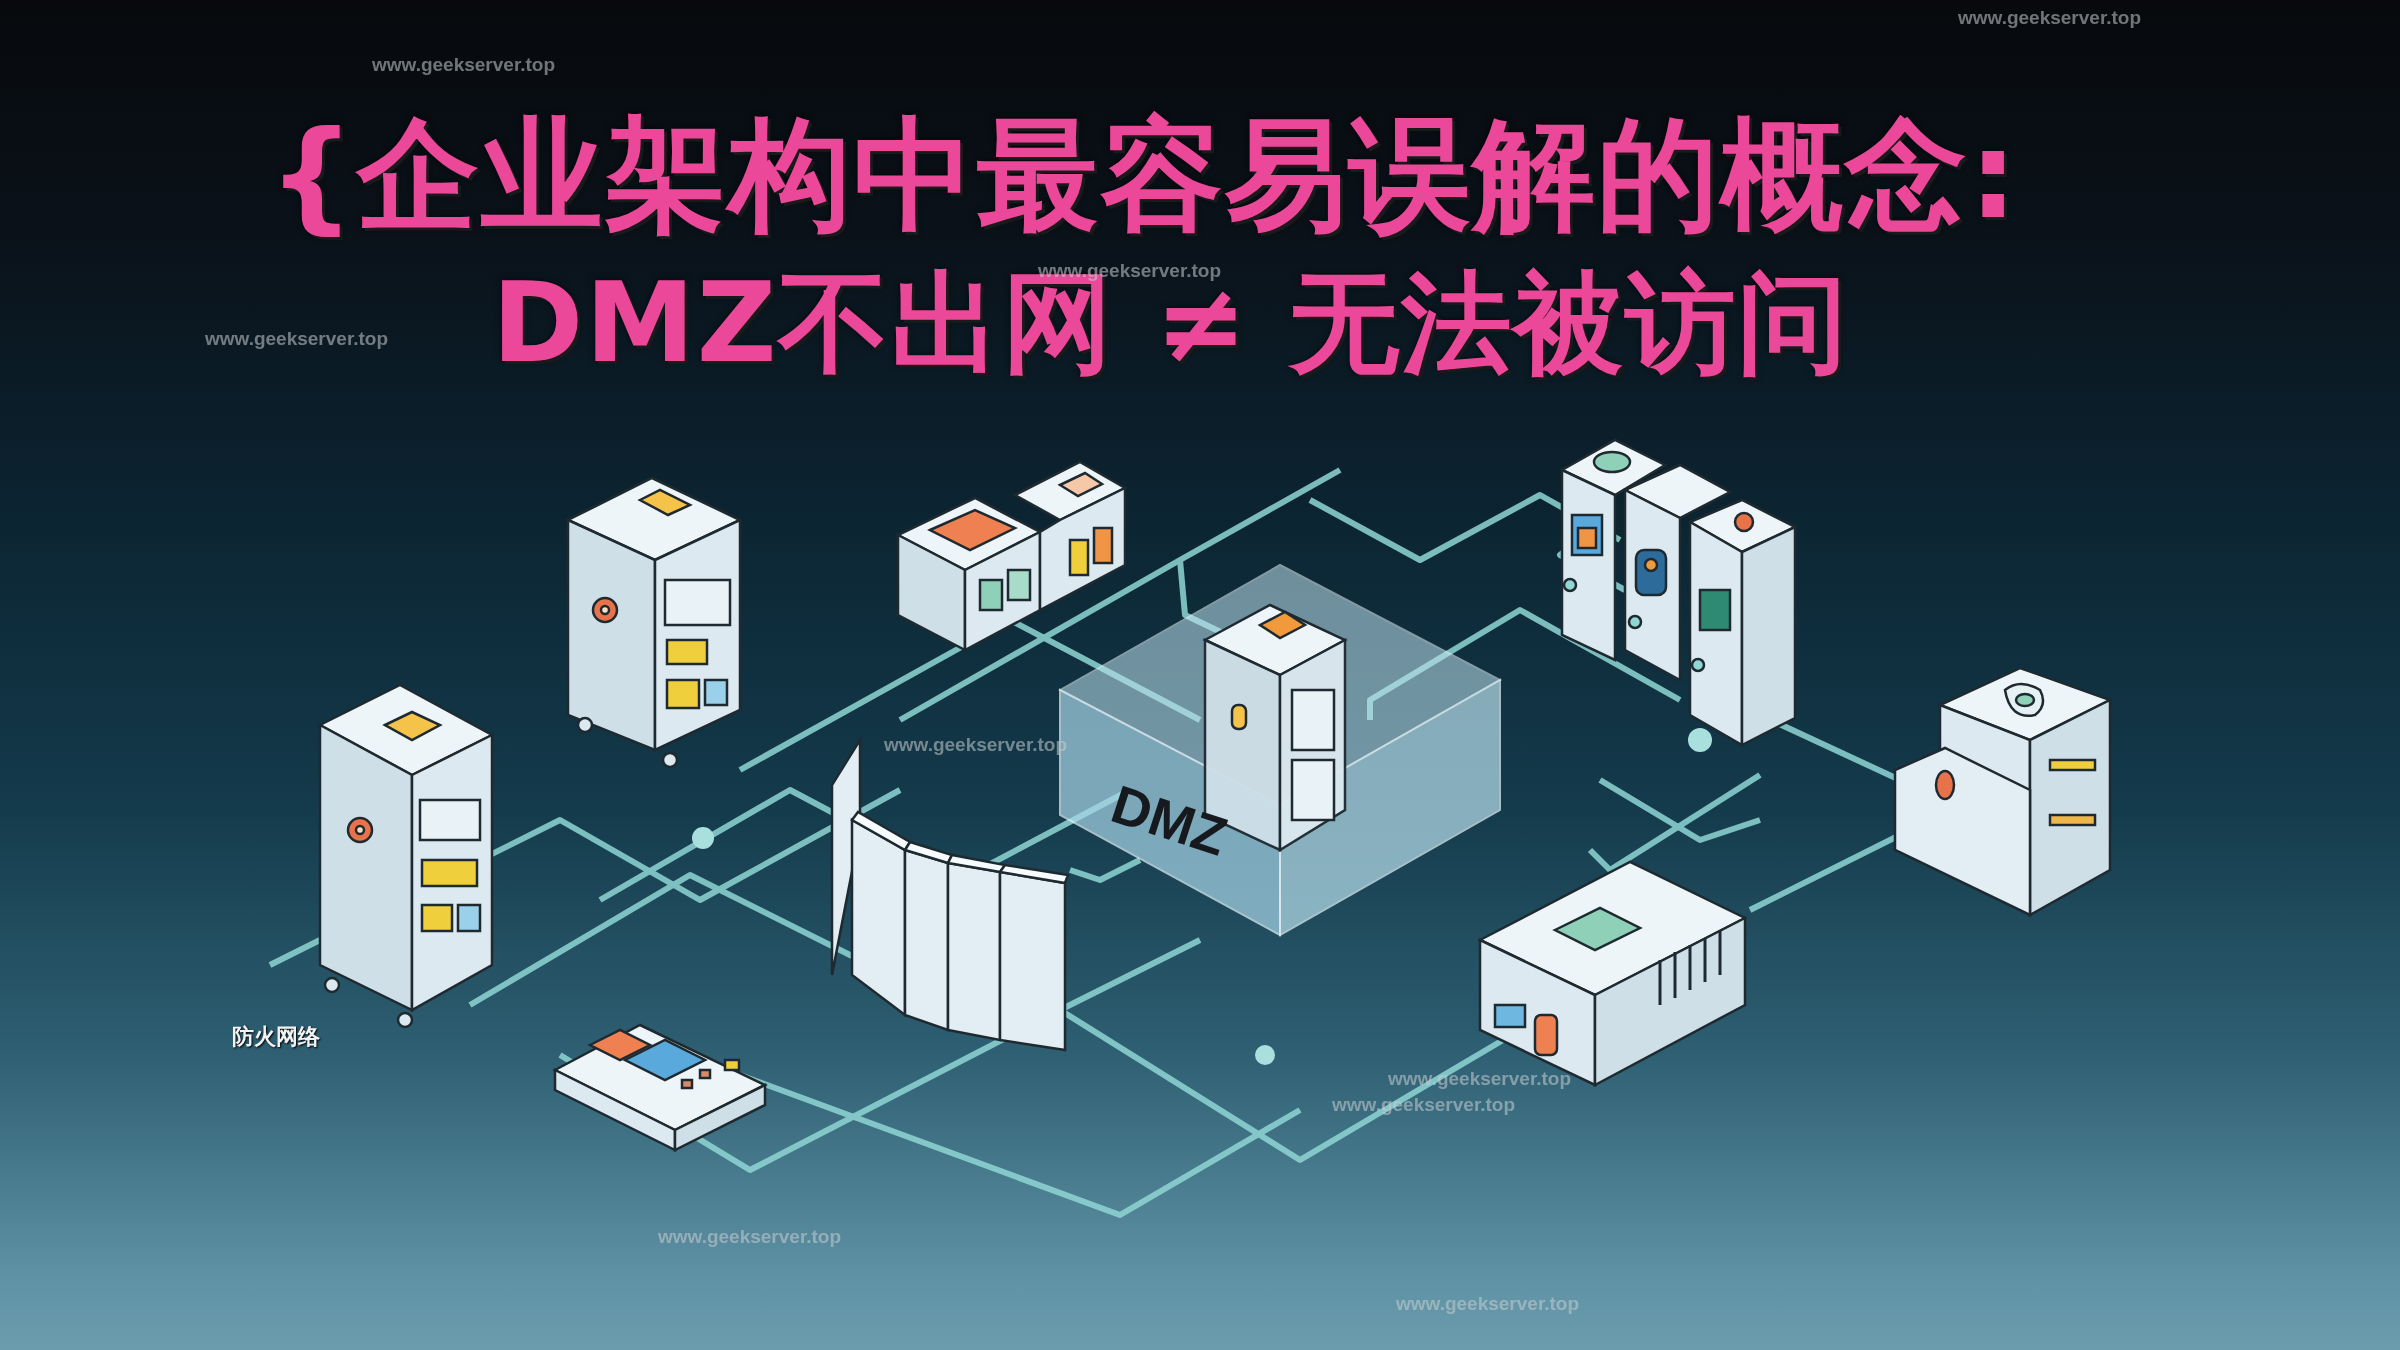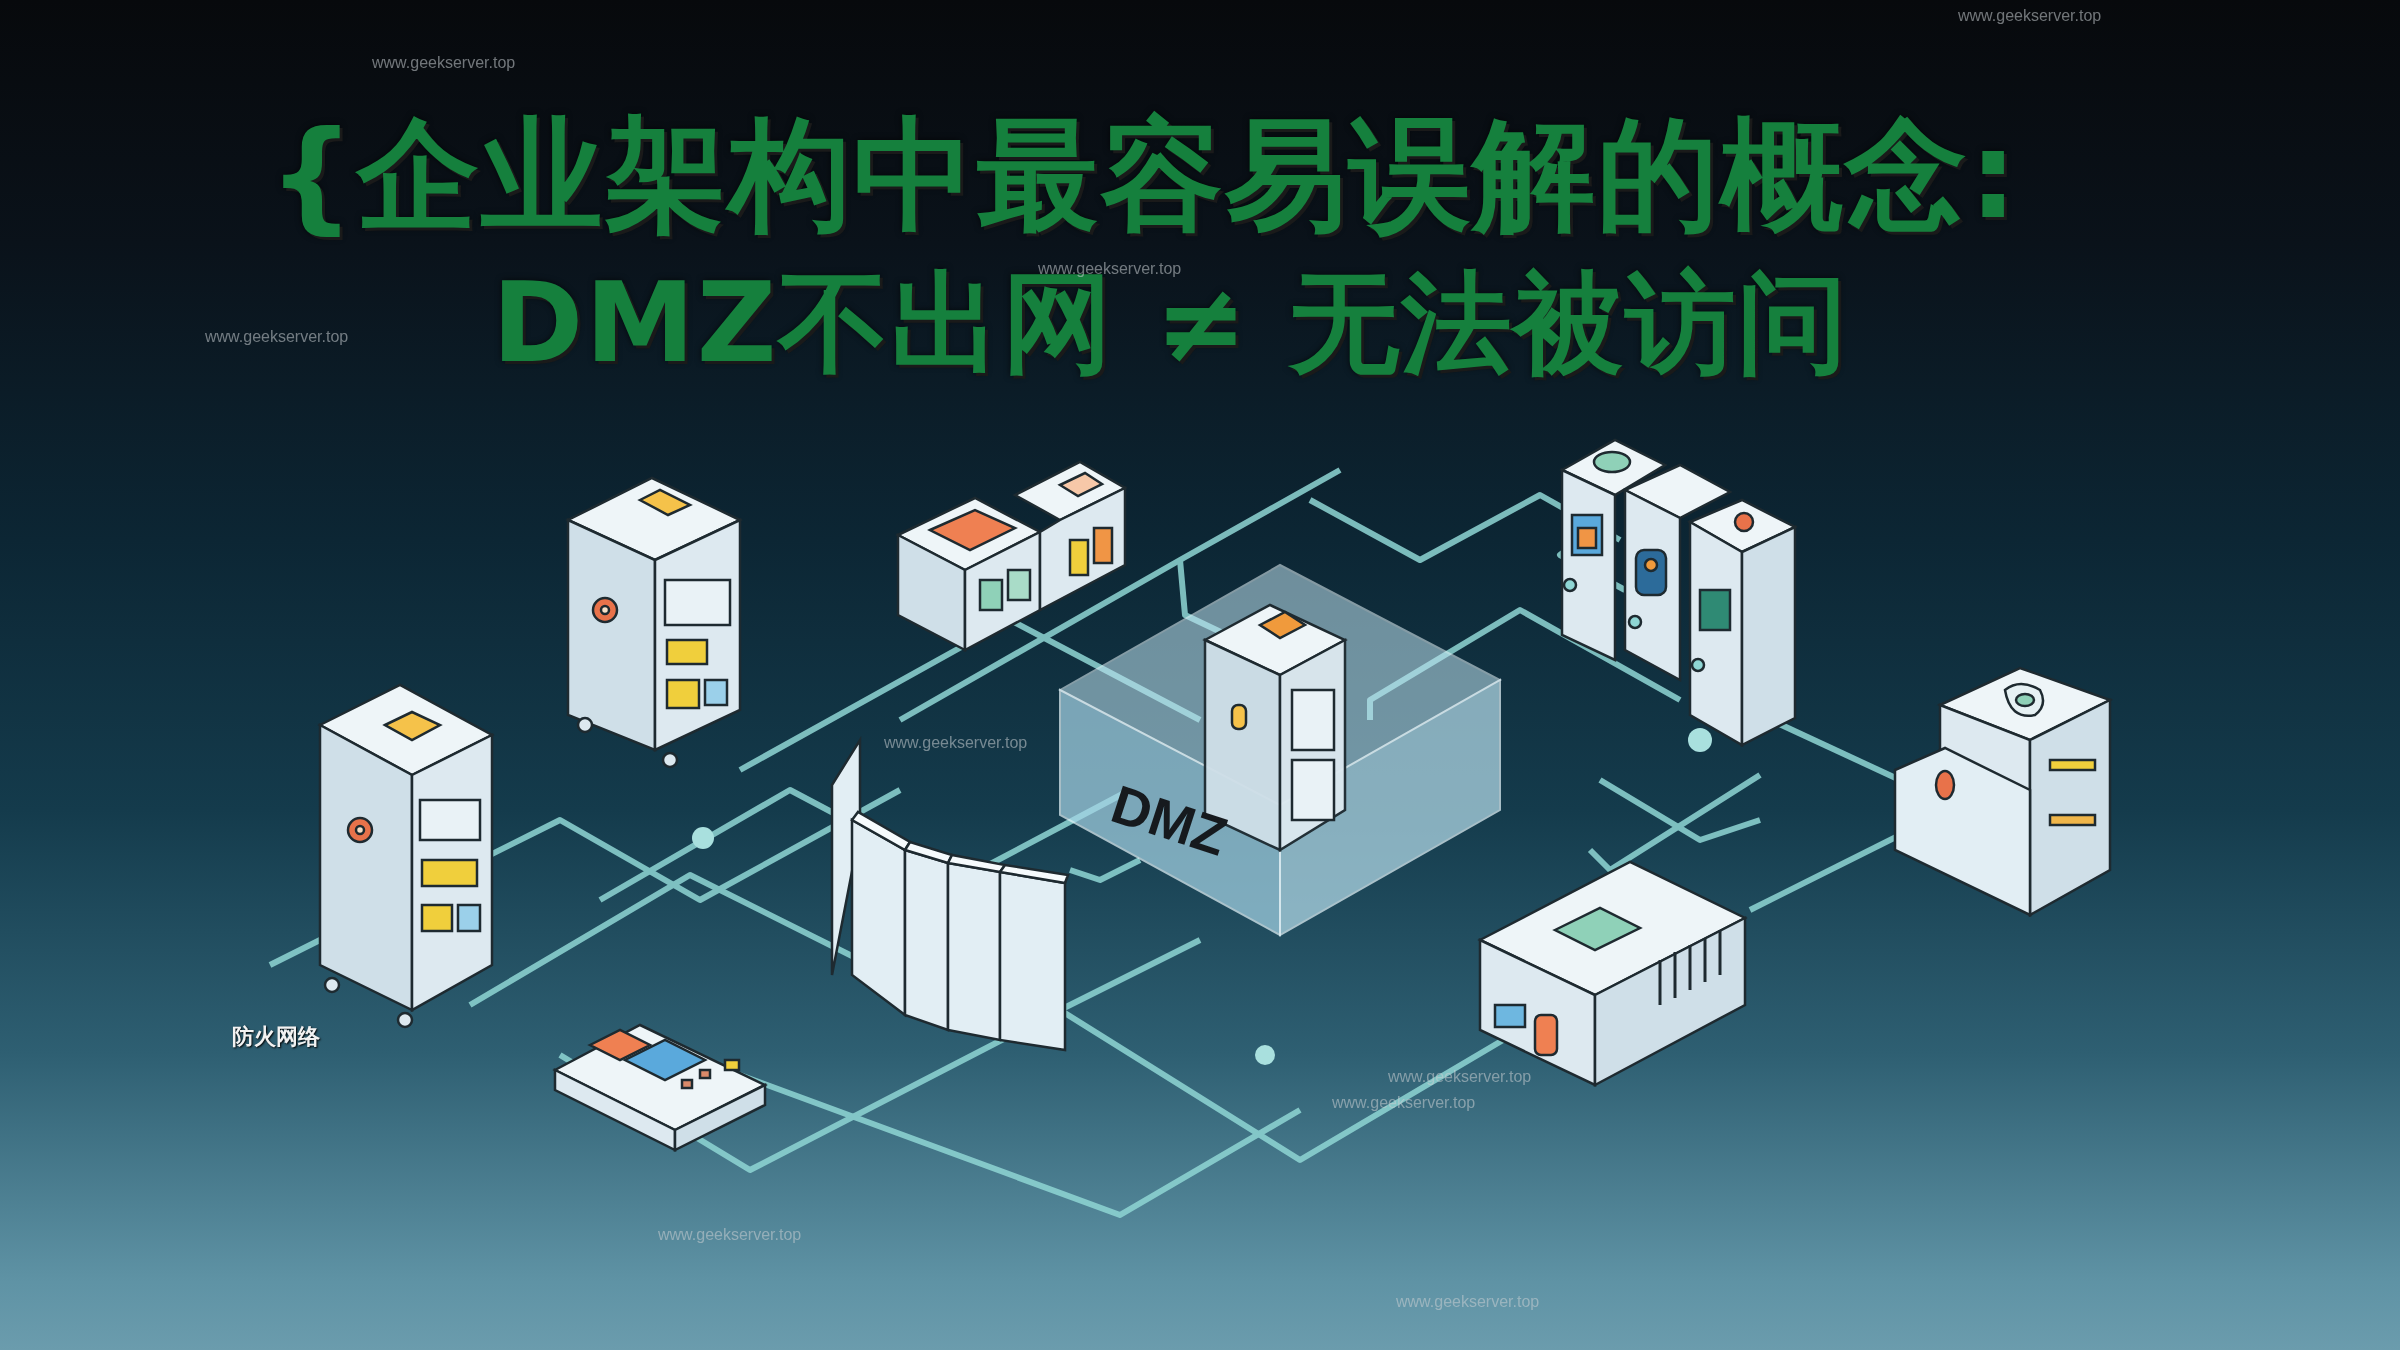--- a/index.html
+++ b/index.html
@@ -1,23 +1,23 @@
 <!DOCTYPE html>
 <html><head>
 <meta charset="utf-8">
 <style>
   html,body{margin:0;padding:0;}
   body{width:2400px;height:1350px;overflow:hidden;position:relative;
     background:linear-gradient(180deg,#07090c 0%,#0a121a 18%,#0c2634 40%,#143b4c 60%,#2e5f72 78%,#5f93a5 95%,#6b9cad 100%);
     font-family:"DejaVu Sans","Liberation Sans",sans-serif;}
-  .title{position:absolute;color:#15803d;font-weight:bold;white-space:nowrap;
+  .title{position:absolute;color:#ec4899;font-weight:bold;white-space:nowrap;
     text-shadow:3px 3px 0 #1a1a1a,0 0 6px rgba(0,0,0,.7);letter-spacing:2px;}
   .title-1{left:268px;top:95px;font-size:122px;}
   .title-2{left:492px;top:250px;font-size:110px;}
-  .wm{position:absolute;color:rgba(200,205,210,.55);font-family:"Liberation Sans",sans-serif;font-size:16px;white-space:nowrap;}
+  .wm{position:absolute;color:rgba(200,205,210,.55);font-family:"Liberation Sans",sans-serif;font-size:19px;white-space:nowrap;font-weight:bold;}
   .label-firewall{position:absolute;left:232px;top:1022px;color:#f2f2f2;font-size:22px;font-weight:bold;
     text-shadow:1px 1px 2px #000;}
   .dmz-text{font-family:"Liberation Sans",sans-serif;font-weight:bold;}
   svg.diagram{position:absolute;left:0;top:0;}
 </style>
 </head>
 <body>
 
 <div class="title title-1">{企业架构中最容易误解的概念:</div>
 <div class="title title-2">DMZ不出网 ≠ 无法被访问</div>

